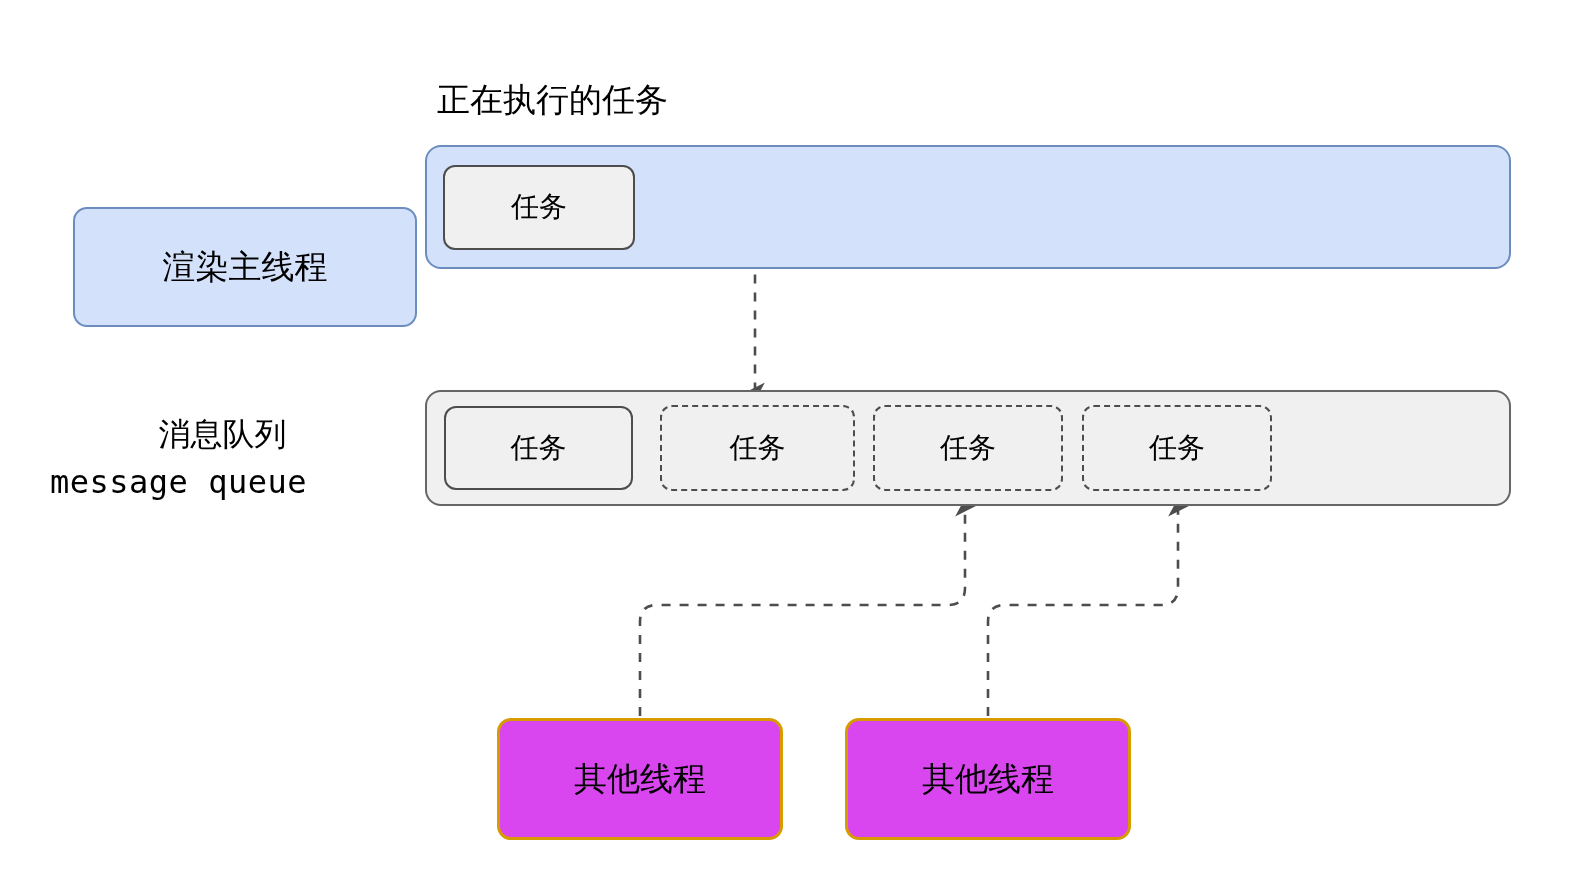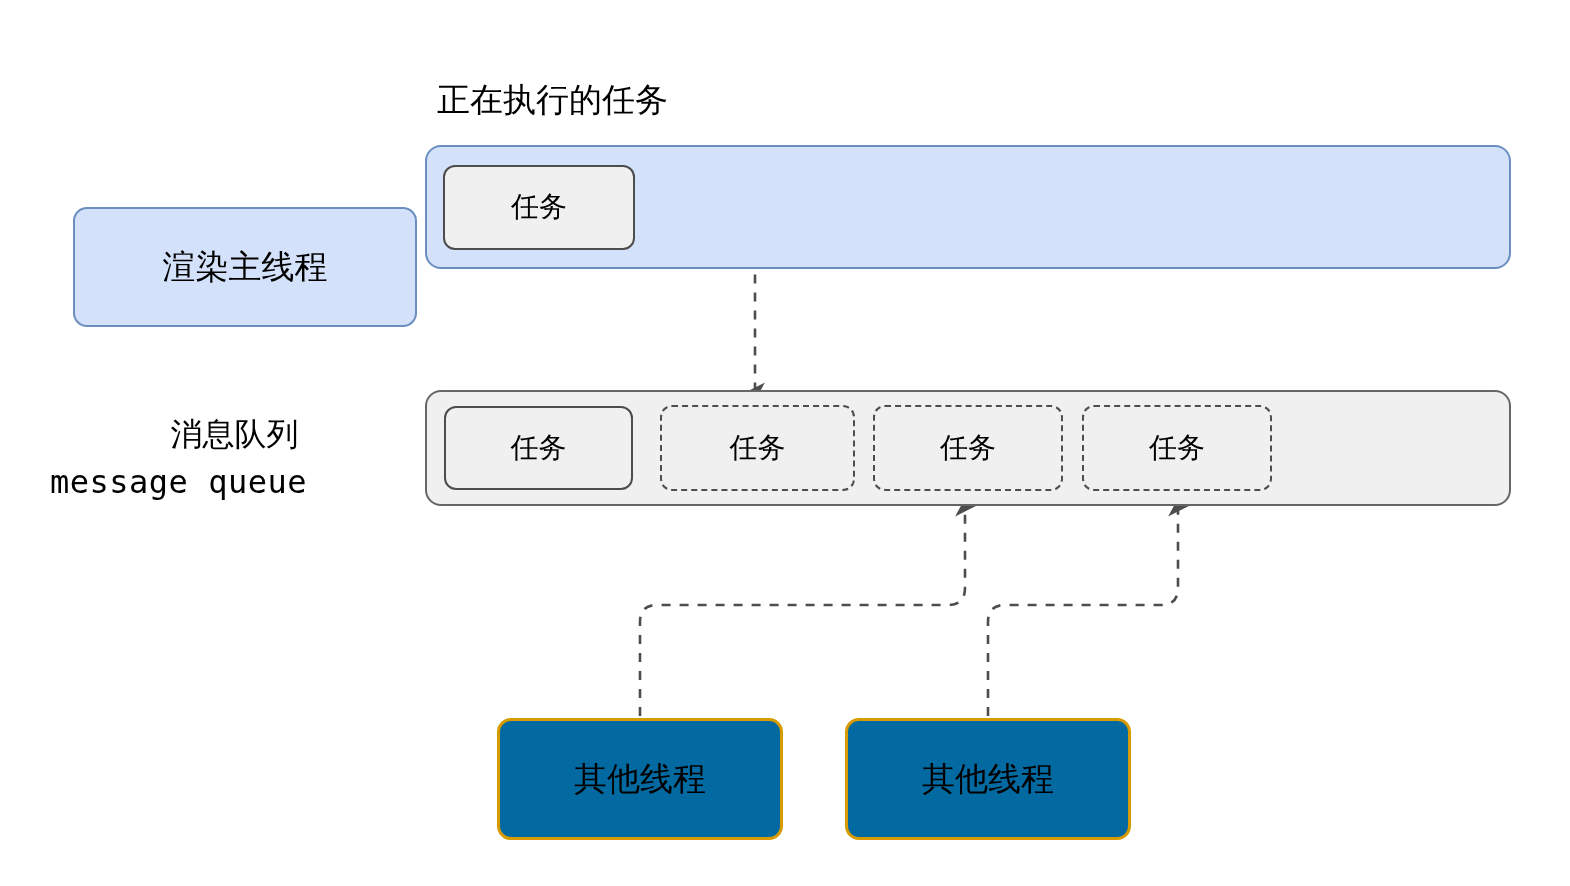--- a/index.html
+++ b/index.html
@@ -59,21 +59,21 @@
     border-radius: 12px;
   }
   .task-dashed {
     background: transparent;
     border: 2.5px dashed #4d4d4d;
     border-radius: 12px;
   }
 
   
   .orange {
-    background: #0369a1;
+    background: #d946ef;
     border: 3px solid #d79b00;
     border-radius: 14px;
   }
 
   
   .plain-text {
     position: absolute;
     color: #000000;
     white-space: pre;
   }
@@ -133,21 +133,21 @@
     <span>渲染主线程</span>
   </div>
 
   <div class="node lane-blue" style="left:425px; top:145px; width:1086px; height:124px;">
   </div>
 
   <div class="node task-solid node-label-md" style="left:443px; top:165px; width:192px; height:85px;">
     <span>任务</span>
   </div>
 
-  <div class="plain-text lane-label-cn" style="left:72px; top:413px; width:325px;">消息队列</div>
+  <div class="plain-text lane-label-cn" style="left:60px; top:413px; width:325px;">消息队列</div>
   <div class="plain-text lane-label-mono mono" style="left:50px; top:463px; width:345px;">message queue</div>
 
   <div class="node lane-grey" style="left:425px; top:390px; width:1086px; height:116px;">
   </div>
 
   <div class="node task-solid node-label-md" style="left:444px; top:406px; width:189px; height:84px;">
     <span>任务</span>
   </div>
 
   <div class="node task-dashed node-label-md" style="left:660px; top:405px; width:195px; height:86px;">

